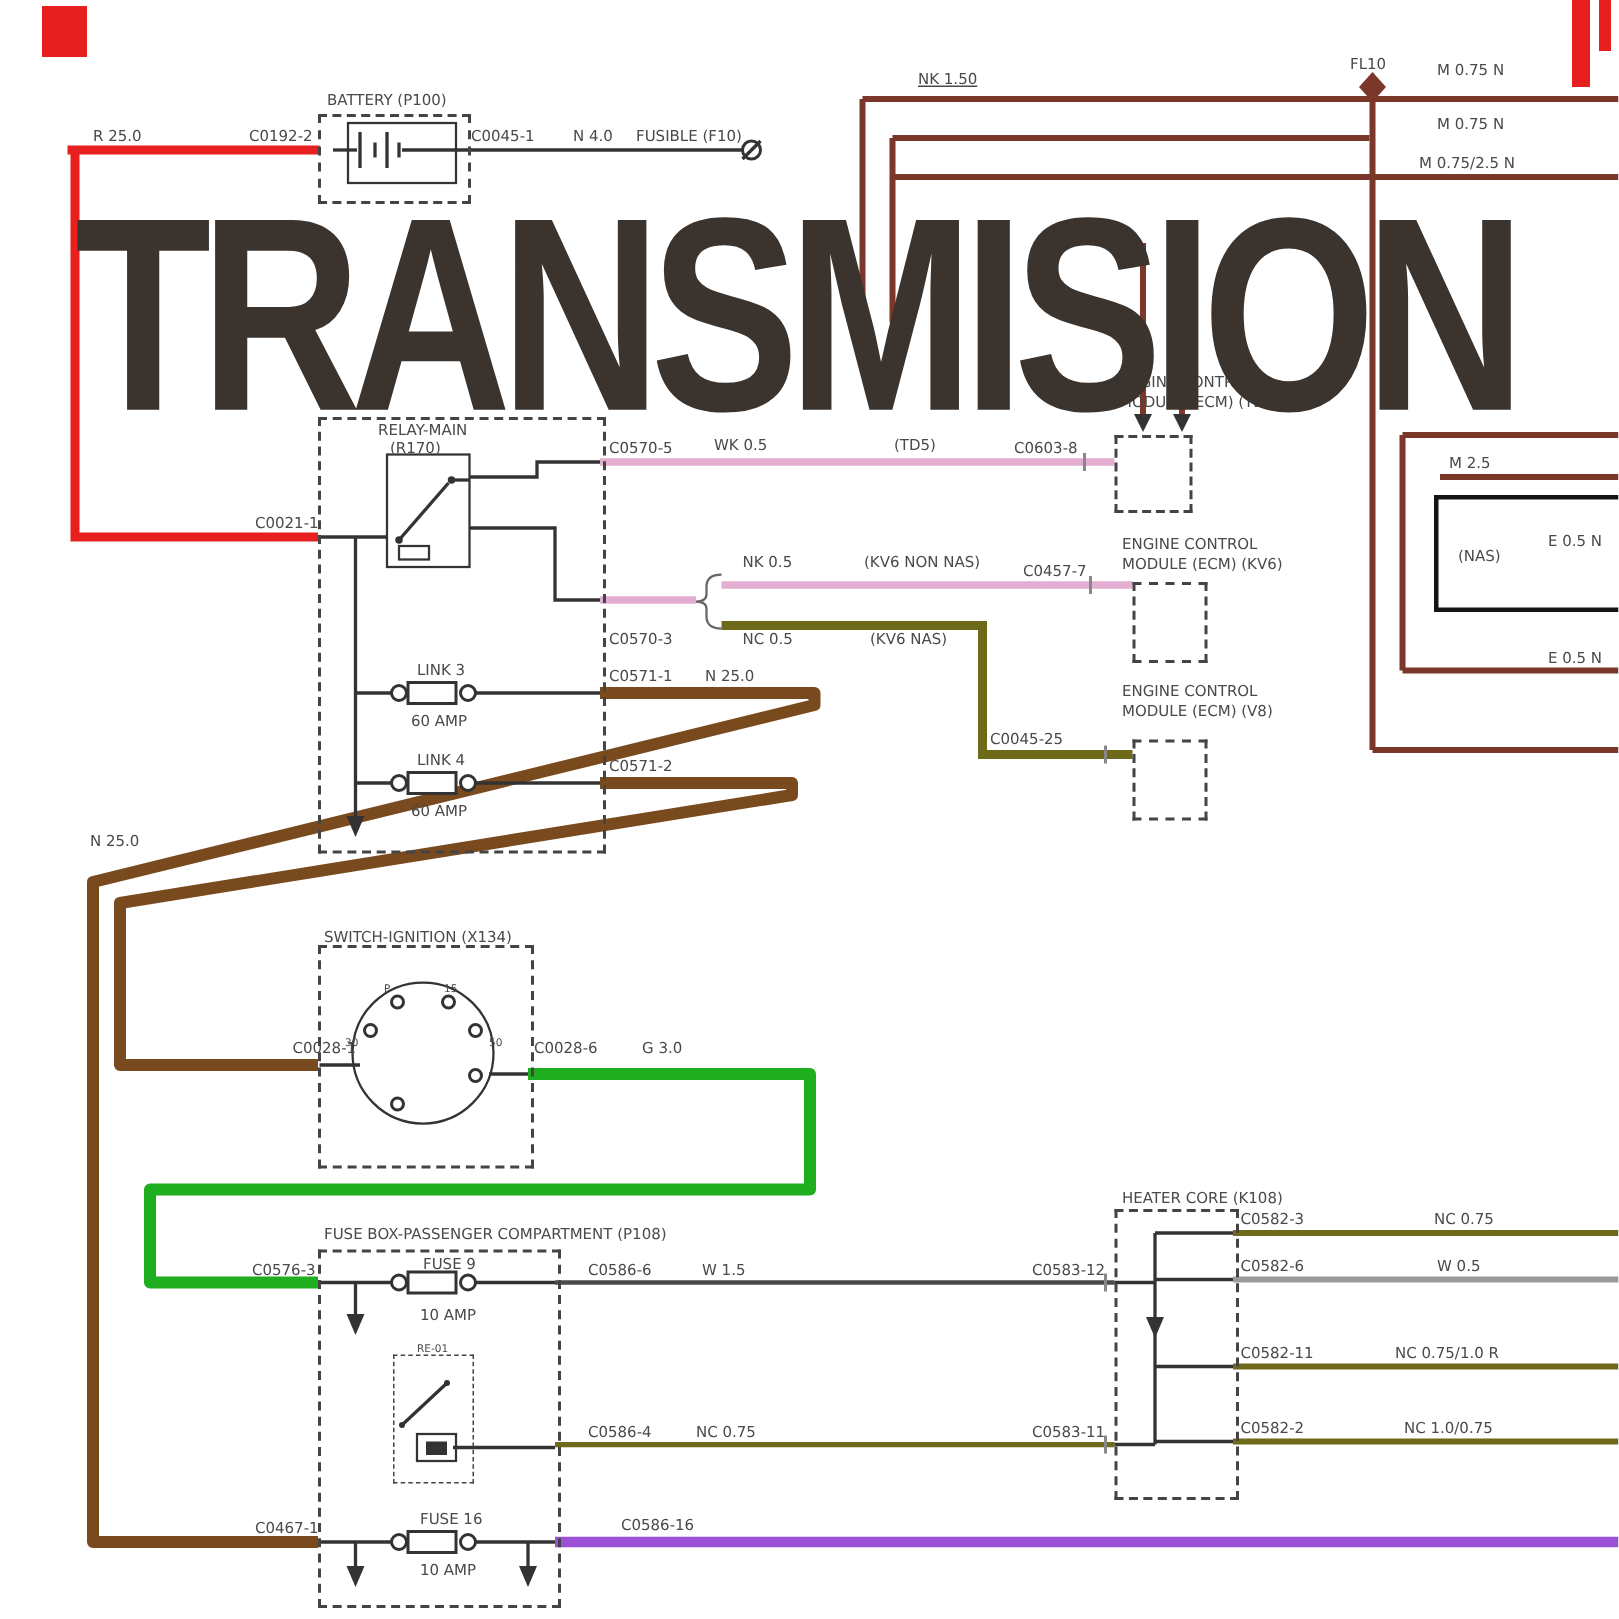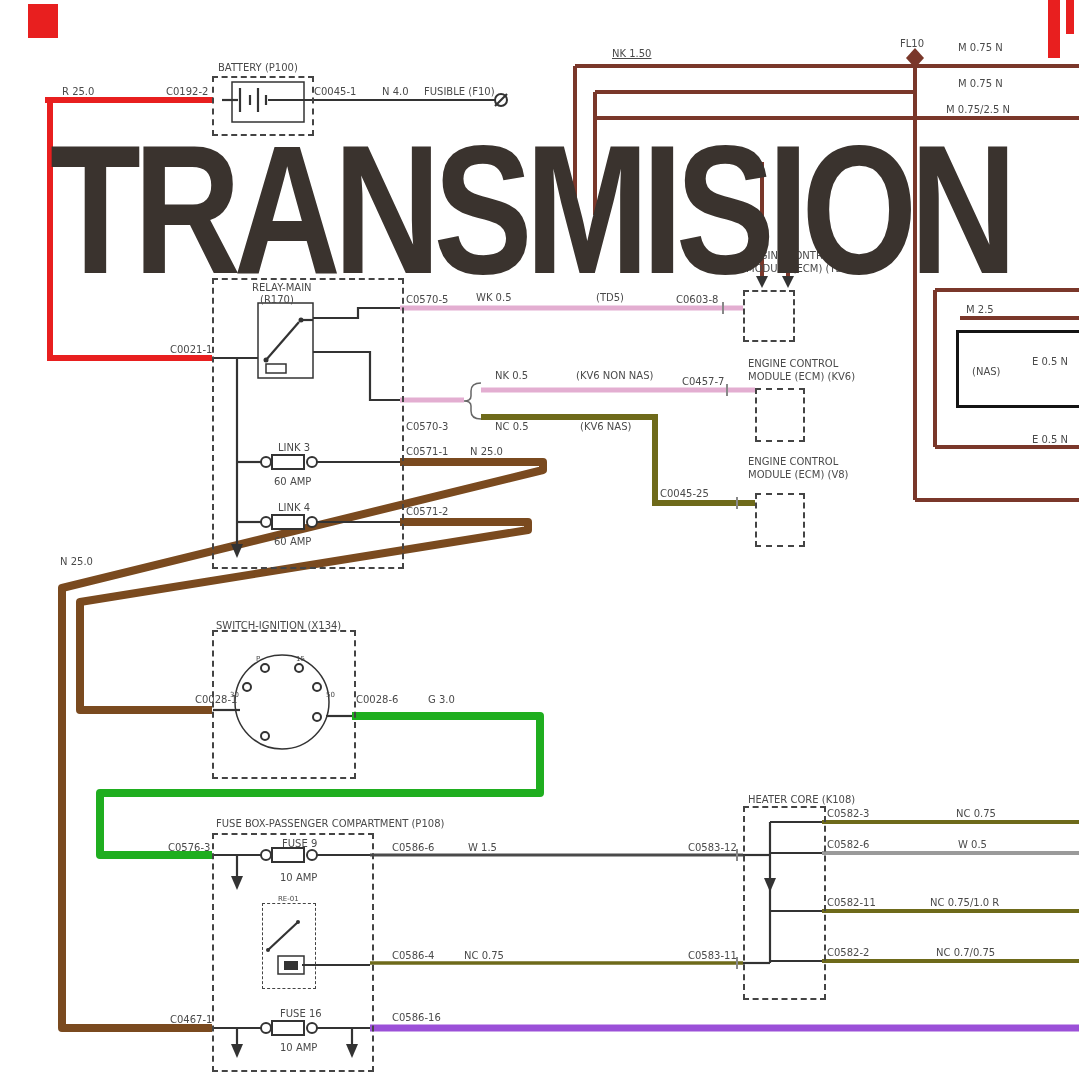--- a/index.html
+++ b/index.html
@@ -280,27 +280,27 @@
       <span class="lbl" style="left: 392px; top: 842px;">C0586-6</span>
       <span class="lbl" style="left: 468px; top: 842px;">W 1.5</span>
       <span class="lbl" style="left: 688px; top: 842px;">C0583-12</span>
       <span class="lbl" style="left: 278px; top: 894px; font-size: 7px;">RE-01</span>
       <span class="lbl" style="left: 392px; top: 950px;">C0586-4</span>
       <span class="lbl" style="left: 464px; top: 950px;">NC 0.75</span>
       <span class="lbl" style="left: 688px; top: 950px;">C0583-11</span>
       <span class="lbl" style="left: 170px; top: 1014px;">C0467-1</span>
       <span class="lbl" style="left: 280px; top: 1008px;">FUSE 16</span>
       <span class="lbl" style="left: 280px; top: 1042px;">10 AMP</span>
-      <span class="lbl" style="left: 392px; top: 1012px;">C0586-16</span>
+      <span class="lbl" style="left: 414px; top: 1012px;">C0586-16</span>
       <span class="lbl" style="left: 748px; top: 794px;">HEATER CORE (K108)</span>
       <span class="lbl" style="left: 827px; top: 808px;">C0582-3</span>
       <span class="lbl" style="left: 956px; top: 808px;">NC 0.75</span>
       <span class="lbl" style="left: 827px; top: 839px;">C0582-6</span>
       <span class="lbl" style="left: 958px; top: 839px;">W 0.5</span>
       <span class="lbl" style="left: 827px; top: 897px;">C0582-11</span>
       <span class="lbl" style="left: 930px; top: 897px;">NC 0.75/1.0 R</span>
       <span class="lbl" style="left: 827px; top: 947px;">C0582-2</span>
-      <span class="lbl" style="left: 936px; top: 947px;">NC 0.7/0.75</span>
+      <span class="lbl" style="left: 936px; top: 947px;">NC 1.0/0.75</span>
     </div>
 
   <div id="big-title">TRANSMISION</div>
 
 </div>
 
 </body></html>

